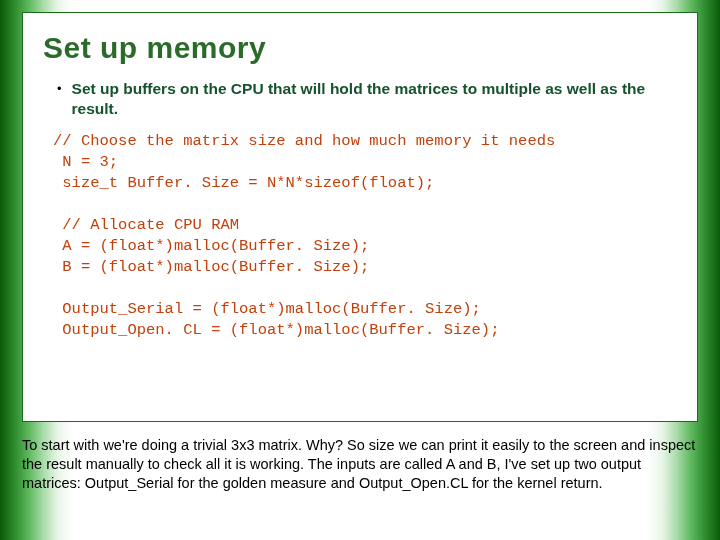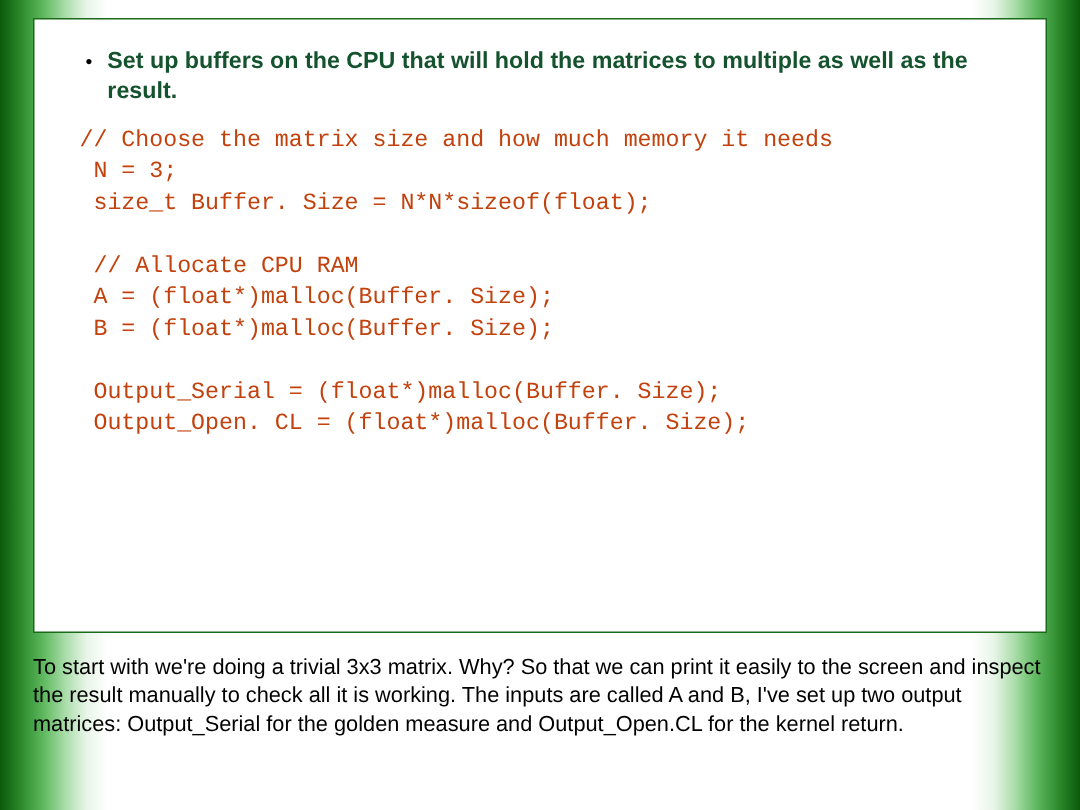--- a/index.html
+++ b/index.html
@@ -75,33 +75,34 @@
     font-size: 14.5px;
     color: #000;
     line-height: 1.3;
     font-family: Arial, Helvetica, sans-serif;
   }
 </style>
 </head>
 <body>
 
 <div class="content-panel">
+  <div class="slide-title">Set up memory</div>
 
   <div class="bullet-row">
     <span class="bullet-dot">•</span>
     <span class="bullet-text">Set up buffers on the CPU that will hold the matrices to multiple as well as the result.</span>
   </div>
 
   <div class="code-block">// Choose the matrix size and how much memory it needs
  N = 3;
  size_t Buffer. Size = N*N*sizeof(float);
 
  // Allocate CPU RAM
  A = (float*)malloc(Buffer. Size);
  B = (float*)malloc(Buffer. Size);
 
  Output_Serial = (float*)malloc(Buffer. Size);
  Output_Open. CL = (float*)malloc(Buffer. Size);</div>
 </div>
 
-<div class="footer-note">To start with we're doing a trivial 3x3 matrix. Why? So that we can print it easily to the screen and inspect the result manually to check all it is working.
+<div class="footer-note">To start with we're doing a trivial 3x3 matrix. Why? So size we can print it easily to the screen and inspect the result manually to check all it is working.
 The inputs are called A and B, I've set up two output matrices:
 Output_Serial for the golden measure and Output_Open.CL for the kernel return.</div>
 
 </body></html>

